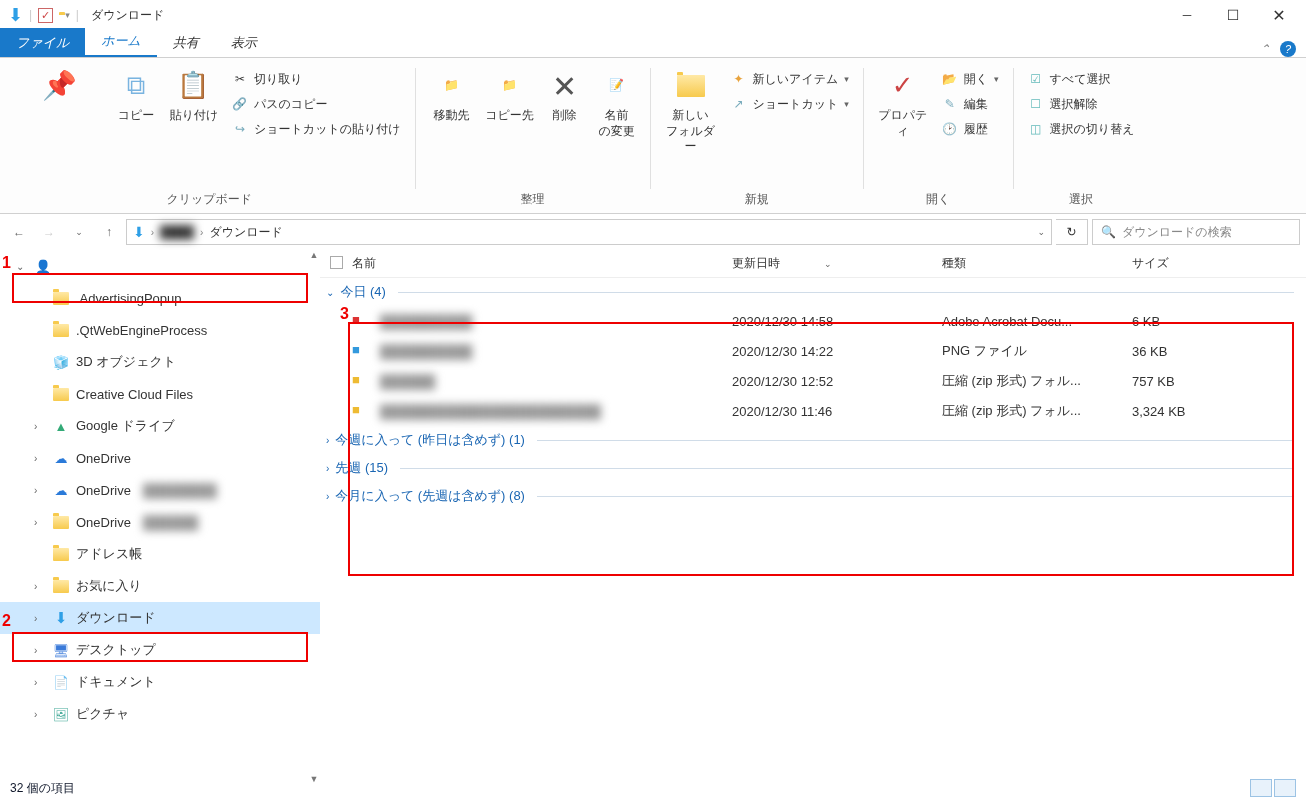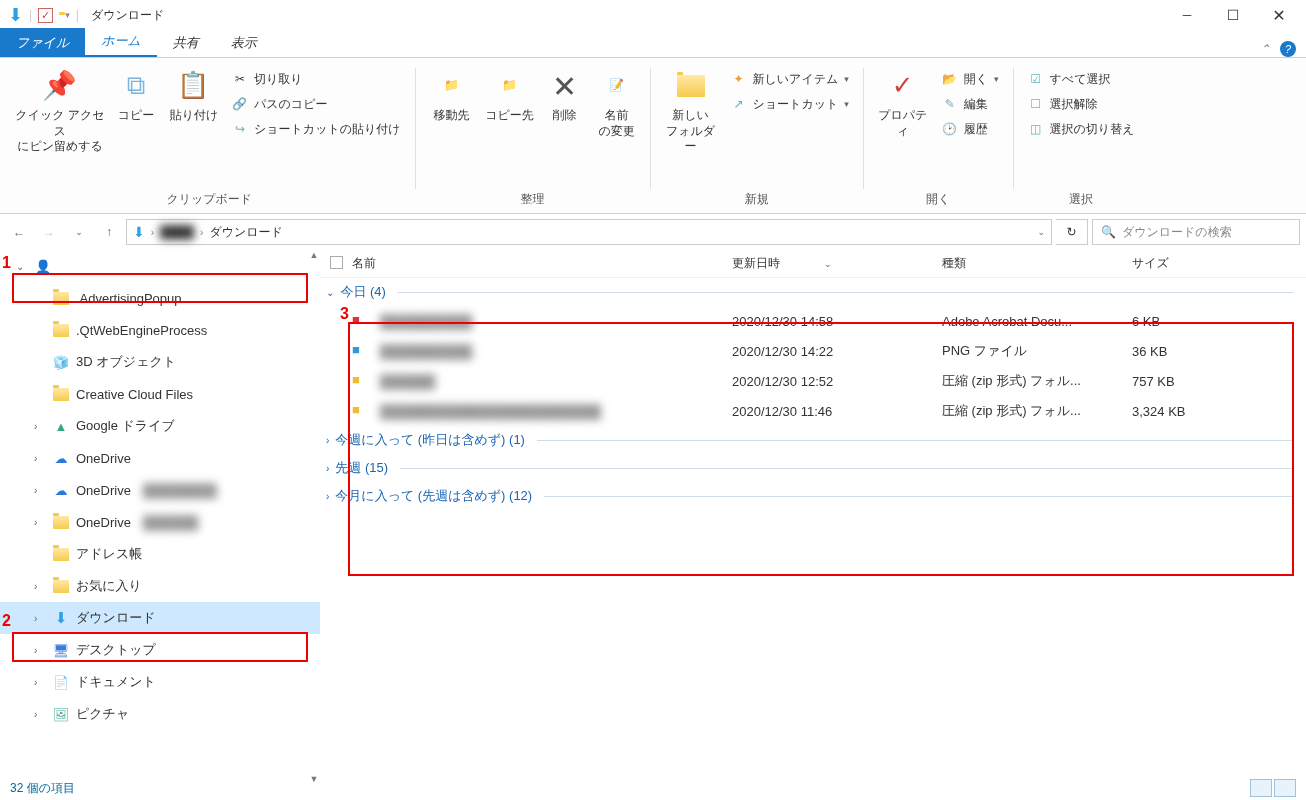--- a/index.html
+++ b/index.html
@@ -64,21 +64,21 @@
 .grouphdr .line { flex: 1; border-top: 1px solid #d0dce8; margin-left: 6px; margin-right: 12px; }
 .row { display: flex; align-items: center; height: 30px; padding-left: 32px; font-size: 13px; }
 .row .ico { width: 20px; height: 18px; margin-right: 8px; }
 .row .name { width: 352px; }
 .row .date { width: 210px; }
 .row .type { width: 190px; overflow: hidden; text-overflow: ellipsis; white-space: nowrap; }
 .row .size { width: 110px; padding-right: 8px;}
 .blur { filter: blur(4px); color: #999; }
 
 
-.statusbar { position: absolute; bottom: 0; left: 0; right: 0; height: 24px; display: flex; align-items: center; padding: 0 10px; font-size: 12px; color: #0369a1; }
+.statusbar { position: absolute; bottom: 0; left: 0; right: 0; height: 24px; display: flex; align-items: center; padding: 0 10px; font-size: 12px; color: #0f172a; }
 .statusbar .viewbtns { margin-left: auto; display: flex; gap: 2px; }
 .viewbtn { width: 22px; height: 18px; border: 1px solid #9cc3e4; background: #e8f2fb; }
 
 
 .anno-num { position: absolute; color: #e00; font-weight: bold; font-size: 16px; z-index: 10; font-family: Arial; }
 .anno-box { position: absolute; border: 2px solid #e00; z-index: 9; pointer-events: none; }
 
 
 .i-folder { width: 16px; height: 13px; background: linear-gradient(#ffe9a6,#f7ca4d); border-radius: 1px; position: relative; }
 .i-folder::before { content:""; position:absolute; top:-3px; left:0; width:6px; height:3px; background:#f7ca4d; border-radius:1px 1px 0 0;}
@@ -120,22 +120,20 @@
     <span style="color:#888;">⌃</span>
     <span style="width:16px;height:16px;border-radius:50%;background:#1979ca;color:#fff;display:inline-flex;align-items:center;justify-content:center;font-size:11px;">?</span>
   </div>
 </div>
 
 <div class="ribbon">
   <div class="group">
     <div class="group-body">
       <div class="bigbtn" style="width:96px;">
         <div class="ico" style="color:#6a6a6a;font-size:28px;">📌</div>
-        <span style="white-space:pre-line;">クイック アクセス
-にピン留めする</span>
       </div>
       <div class="bigbtn" style="width:52px;">
         <div class="ico" style="color:#7ab4e0;font-size:26px;">⧉</div>
         <span>コピー</span>
       </div>
       <div class="bigbtn" style="width:60px;">
         <div class="ico" style="color:#7ab4e0;font-size:26px;">📋</div>
         <span>貼り付け</span>
       </div>
       <div class="stack">
@@ -425,21 +423,21 @@
         <span>今週に入って (昨日は含めず) (1)</span>
         <div class="line"></div>
       </div>
     <div class="grouphdr">
         <span style="font-size:10px;">›</span>
         <span>先週 (15)</span>
         <div class="line"></div>
       </div>
     <div class="grouphdr">
         <span style="font-size:10px;">›</span>
-        <span>今月に入って (先週は含めず) (12)</span>
+        <span>今月に入って (先週は含めず) (8)</span>
         <div class="line"></div>
       </div>
   </div>
 </div>
 
 <div class="statusbar">
   <span>32 個の項目</span>
   <div class="viewbtns">
     <div class="viewbtn"></div>
     <div class="viewbtn"></div>

